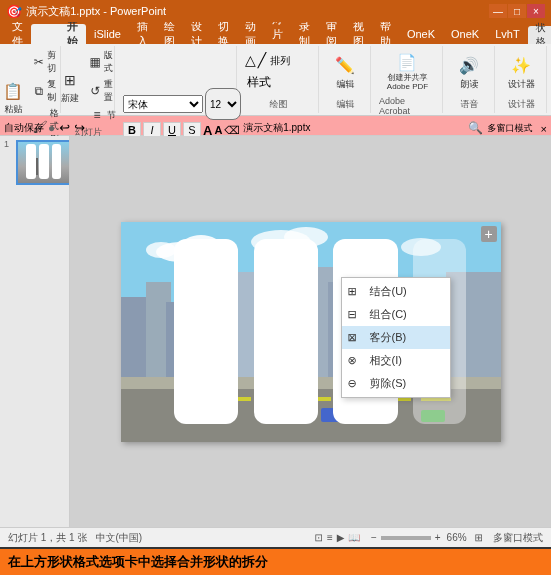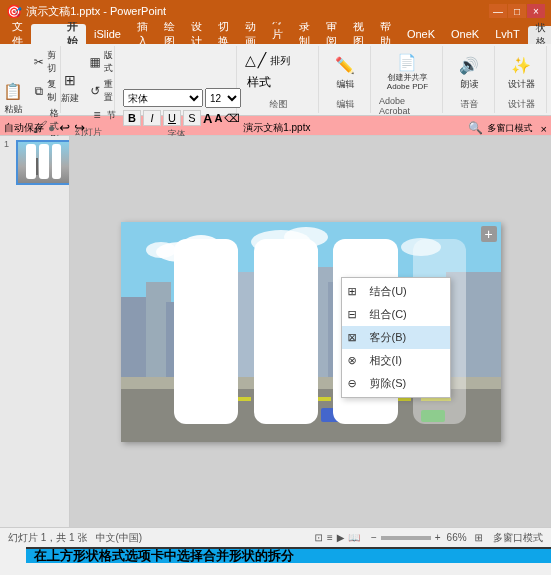--- a/index.html
+++ b/index.html
@@ -271,27 +271,26 @@
       display: flex;
       align-items: center;
       padding: 0 8px;
       font-size: 10px;
       color: #555;
       gap: 8px;
     }
 
     
     .caption-bar {
-      height: 16px;
-      background: #0ea5e9;
+      height: 28px;
+      background: #f97316;
       border-top: 2px solid #333;
       display: flex;
       align-items: center;
       padding: 0 8px;
-      margin-left: 26px;
     }
     .caption-text {
       font-size: 13px;
       font-weight: bold;
       color: #000;
     }
 
     
     .view-controls {
       margin-left: auto;
@@ -393,21 +392,21 @@
     </div>
     <div class="ribbon-group-label">幻灯片</div>
   </div>
 
   <div class="ribbon-group" style="min-width:120px;">
     <div class="ribbon-group-btns" style="flex-direction:column; align-items:flex-start; gap:2px; width:100%;margin-top:40px;">
       <div style="display:flex; gap:2px; align-items:center;">
         <select style="font-size:10px; width:80px; height:18px;">
           <option>宋体</option>
         </select>
-        <select style="font-size:10px; width:36px; height:20px;">
+        <select style="font-size:10px; width:36px; height:32px;border-radius:8px;">
           <option>12</option>
         </select>
       </div>
       <div style="display:flex; gap:2px; align-items:center;">
         <button style="font-weight:bold; font-size:11px; width:18px; height:16px; border:1px solid #ccc; background:#f0f0f0; cursor:pointer;">B</button>
         <button style="font-style:italic; font-size:11px; width:18px; height:16px; border:1px solid #ccc; background:#f0f0f0; cursor:pointer;">I</button>
         <button style="text-decoration:underline; font-size:11px; width:18px; height:16px; border:1px solid #ccc; background:#f0f0f0; cursor:pointer;">U</button>
         <button style="font-size:11px; width:18px; height:16px; border:1px solid #ccc; background:#f0f0f0; cursor:pointer;">S</button>
         <span style="cursor:pointer; font-size:13px; font-weight:bold;">A</span>
         <span style="cursor:pointer; font-size:11px; font-weight:bold;">A</span>

